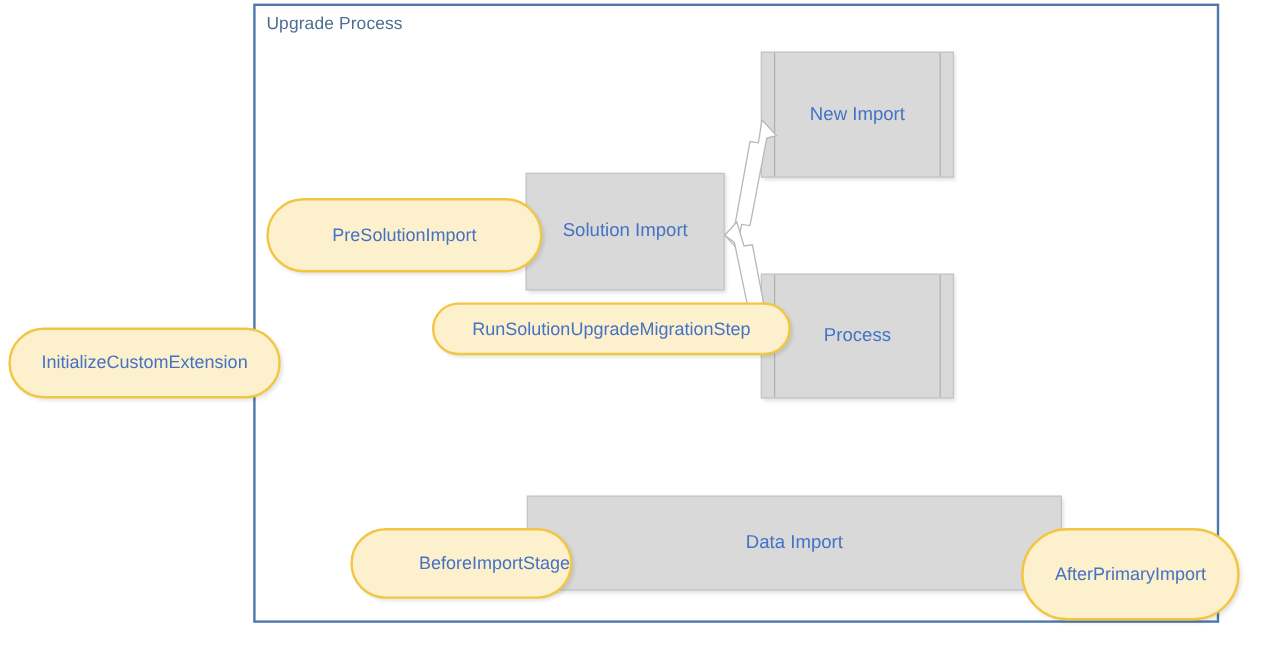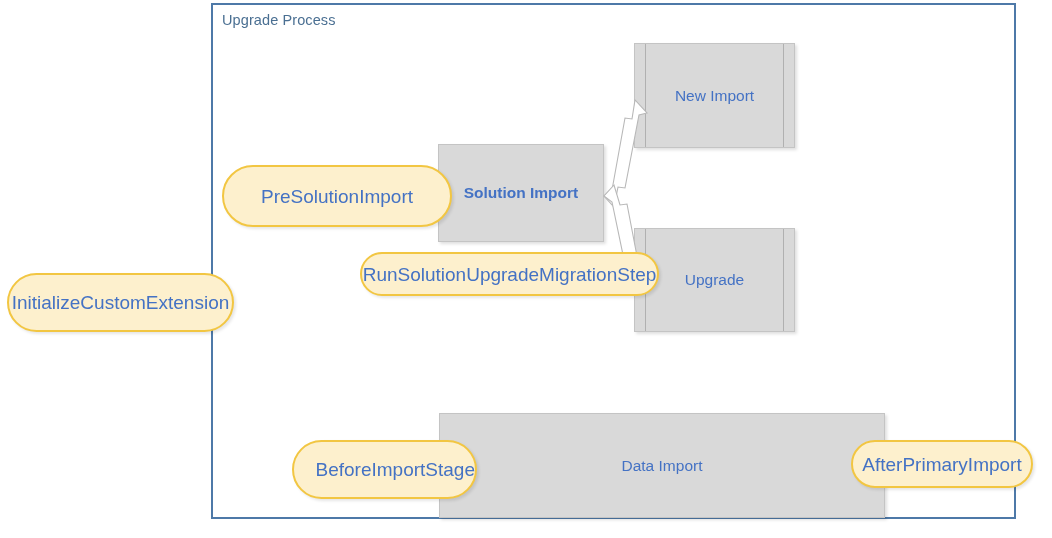--- a/index.html
+++ b/index.html
@@ -68,21 +68,21 @@
     border: 2px solid #f2c642;
     border-radius: 999px;
     box-sizing: border-box;
     box-shadow: 2px 2px 3px rgba(0,0,0,0.10);
     display: flex;
     align-items: center;
     justify-content: center;
     z-index: 5;
   }
   .pill .pill-label {
-    font-size: 19px;
+    font-size: 15px;
     color: #4472c4;
     white-space: nowrap;
     line-height: 1;
   }
 
   
   .arrow-layer {
     position: absolute;
     left: 0; top: 0;
     width: 1052px;
@@ -110,47 +110,47 @@
       <path d="M 604,196 L 612,202 L 627,274 L 634,273 L 637,292 L 649,279 L 641,277 L 627,204 L 620,205 L 614,185 Z" fill="#ffffff" stroke="#b8b8b8" stroke-width="1.1" stroke-linejoin="miter"></path>
     </g>
   </svg>
 
   <div class="proc" style="left:634px; top:43px; width:161px; height:105px;">
     <div class="bar left"></div>
     <div class="bar right"></div>
     <div class="proc-label">New Import</div>
   </div>
 
-  <div class="proc" style="left:438px; top:144px; width:166px; height:98px;font-weight:bold;">
+  <div class="proc" style="left:438px; top:144px; width:166px; height:98px;">
     <div class="proc-label">Solution Import</div>
   </div>
 
   <div class="proc" style="left:634px; top:228px; width:161px; height:104px;">
     <div class="bar left"></div>
     <div class="bar right"></div>
-    <div class="proc-label">Upgrade</div>
+    <div class="proc-label">Process</div>
   </div>
 
-  <div class="proc" style="left:439px; top:413px; width:446px; height:105px;">
+  <div class="proc" style="left:439px; top:413px; width:446px; height:79px;">
     <div class="proc-label">Data Import</div>
   </div>
 
   <div class="pill" style="left:7px; top:257px; width:227px; height:59px;margin-top:16px;">
     <span class="pill-label">InitializeCustomExtension</span>
   </div>
 
   <div class="pill" style="left:222px; top:165px; width:230px; height:62px;">
     <span class="pill-label">PreSolutionImport</span>
   </div>
 
   <div class="pill" style="left:360px; top:252px; width:299px; height:44px;">
     <span class="pill-label">RunSolutionUpgradeMigrationStep</span>
   </div>
 
   <div class="pill" style="left:292px; top:440px; width:185px; height:59px;justify-content:flex-end;">
     <span class="pill-label">BeforeImportStage</span>
   </div>
 
-  <div class="pill" style="left:851px; top:440px; width:182px; height:48px;">
+  <div class="pill" style="left:851px; top:440px; width:182px; height:77px;">
     <span class="pill-label">AfterPrimaryImport</span>
   </div>
 
 </div>
 
 </body></html>

